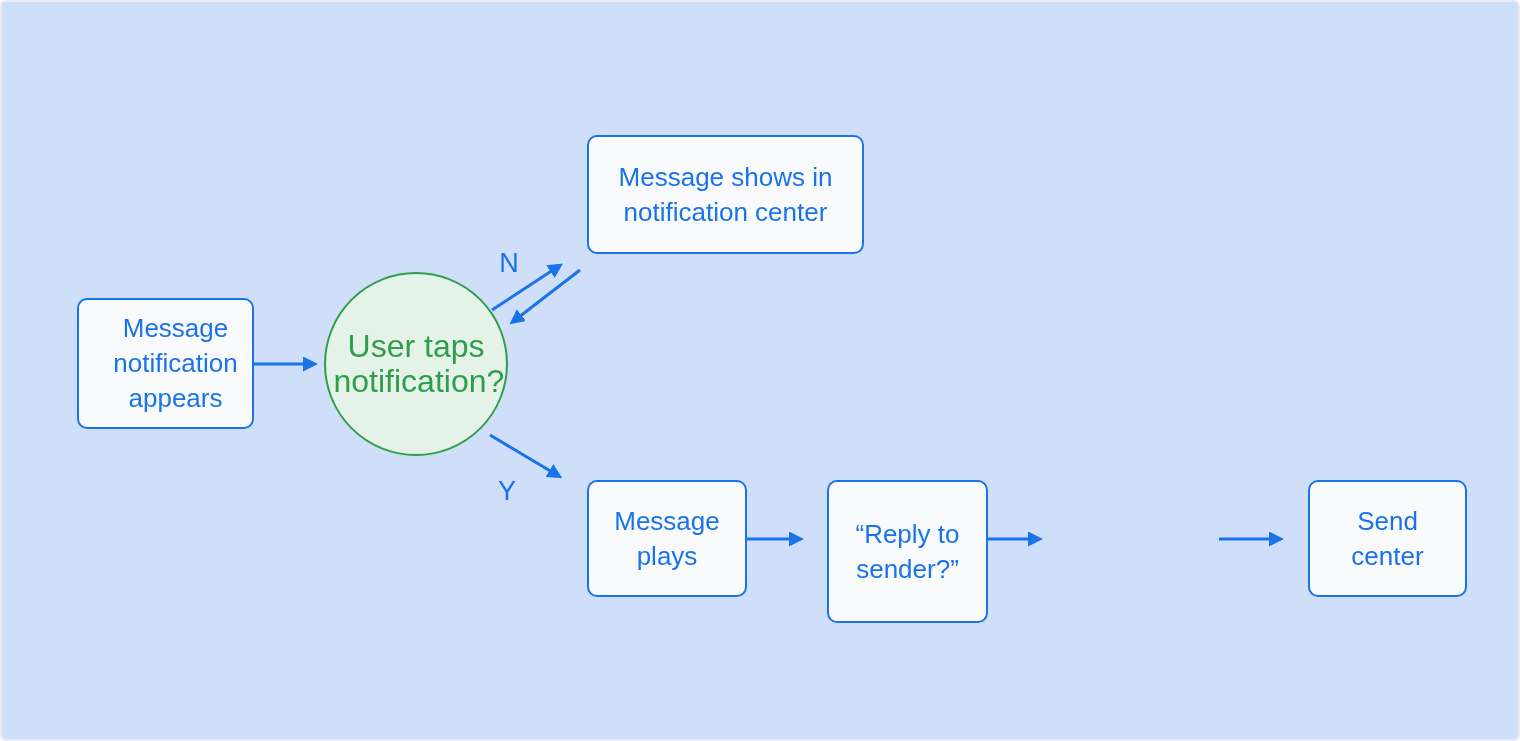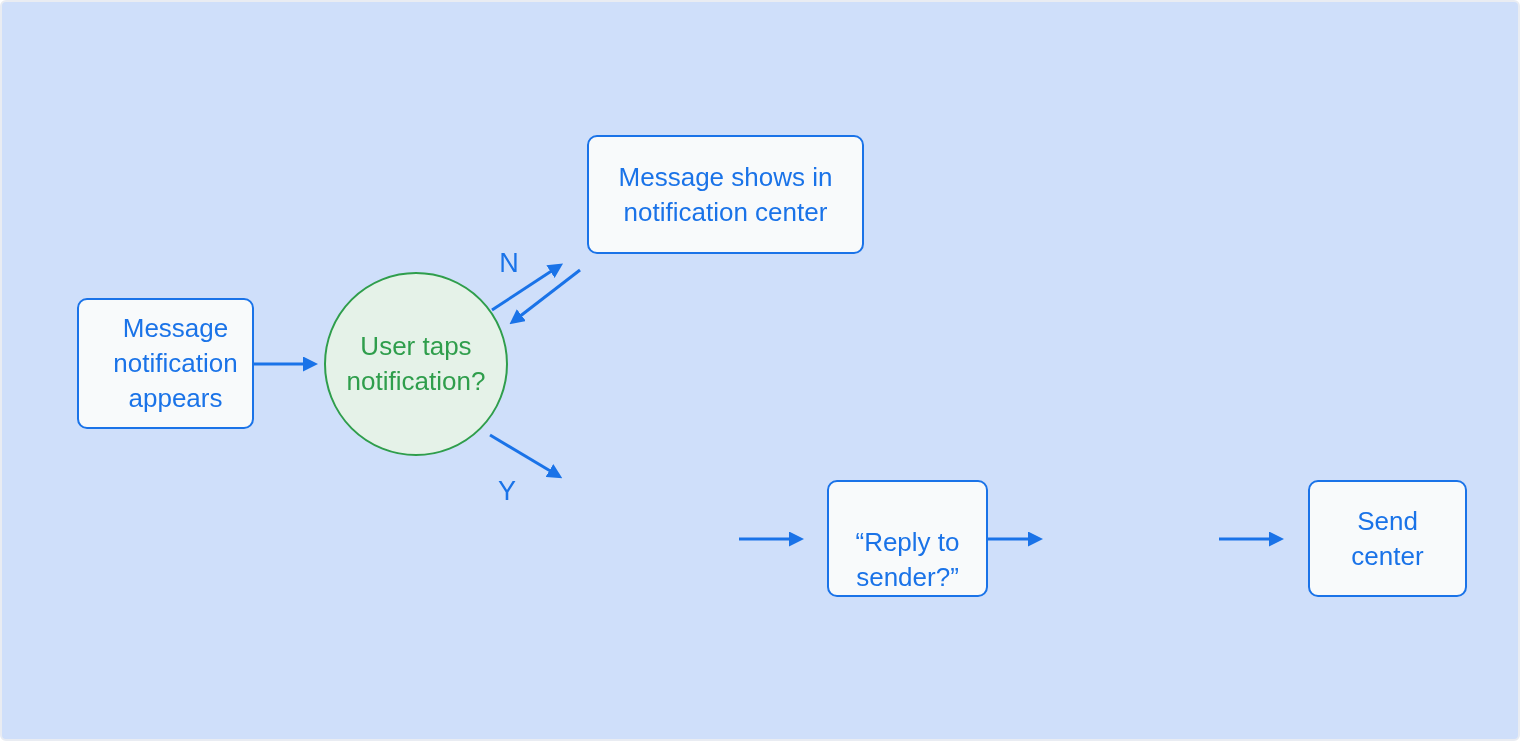--- a/index.html
+++ b/index.html
@@ -44,21 +44,21 @@
     display: block;
     padding: 0 14px;
   }
   .decision {
     position: absolute;
     box-sizing: border-box;
     background: #e5f2e8;
     border: 2px solid #2f9e4c;
     border-radius: 50%;
     color: #2f9e4c;
-    font-size: 26px;
+    font-size: 32px;
     line-height: 35px;
     display: flex;
     align-items: center;
     justify-content: center;
     text-align: center;
   }
   .decision .label-inner {
     display: block;
     width: 165px;
   }
@@ -67,21 +67,21 @@
     color: #1a73e8;
     font-size: 27px;
     line-height: 27px;
     transform: translate(-50%, -50%);
   }
   
   #node-start          { left: 60px;  top: 296px; width: 177px; height: 131px; padding-left: 20px; }
   #node-decision       { left: 322px; top: 270px; width: 184px; height: 184px; }
   #node-notif-center   { left: 570px; top: 133px; width: 277px; height: 119px; }
   #node-message-plays  { left: 570px; top: 478px; width: 160px; height: 117px; }
-  #node-reply-sender   { left: 810px; top: 478px; width: 161px; height: 117px; align-items: flex-end; }
+  #node-reply-sender   { left: 810px; top: 478px; width: 161px; height: 143px; }
   #node-compose-reply  { left: 1048px;top: 478px; width: 160px; height: 117px; }
   #node-send-reply     { left: 1291px;top: 478px; width: 159px; height: 117px; }
   #label-n { left: 507px; top: 261px; }
   #label-y { left: 505px; top: 489px; }
 </style>
 </head>
 <body>
 
 <div class="canvas">
 
@@ -105,20 +105,23 @@
   </div>
 
   <div class="decision" id="node-decision">
     <span class="label-inner">User taps notification?</span>
   </div>
 
   <div class="node" id="node-notif-center">
     <span class="label-inner">Message shows in notification center</span>
   </div>
 
+  <div class="node" id="node-message-plays">
+    <span class="label-inner">Message plays</span>
+  </div>
 
   <div class="node" id="node-reply-sender">
     <span class="label-inner">“Reply to sender?”</span>
   </div>
 
 
   <div class="node" id="node-send-reply">
     <span class="label-inner">Send center</span>
   </div>
 

